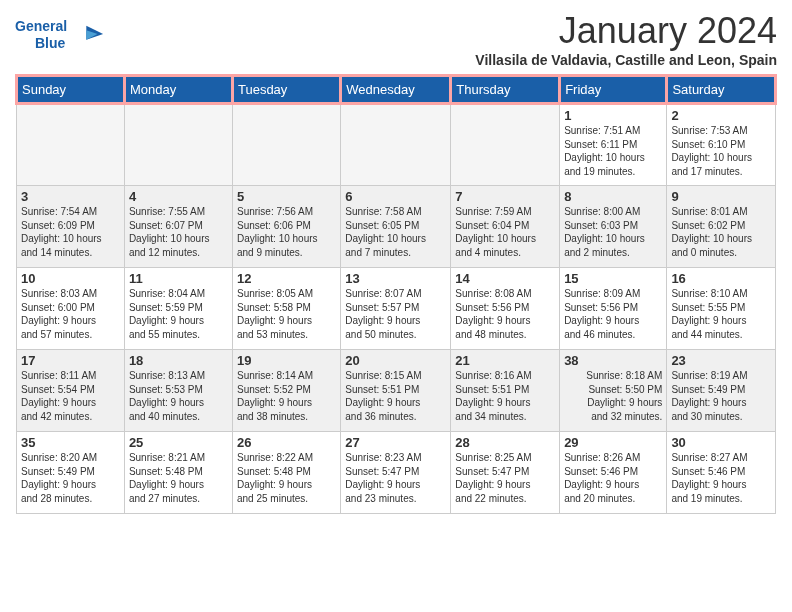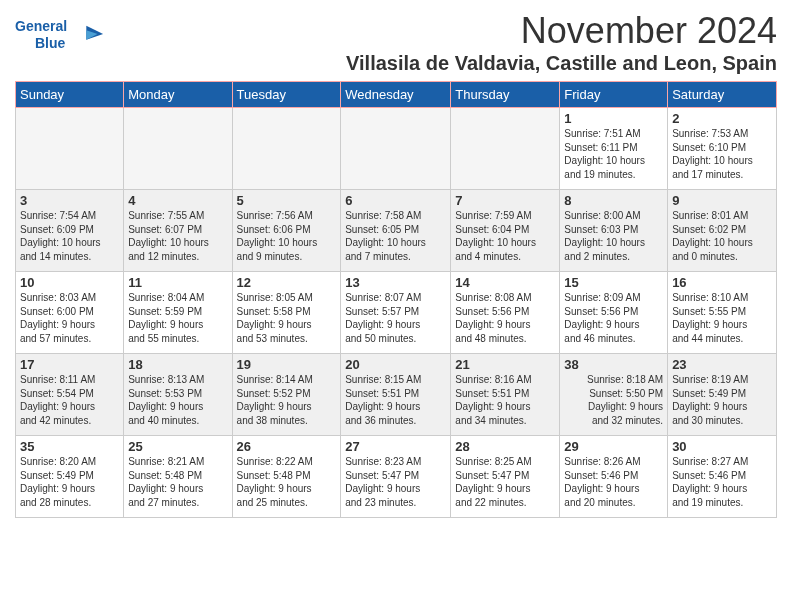--- a/index.html
+++ b/index.html
@@ -38,36 +38,36 @@
     }
     .title-area {
       text-align: right;
     }
     .month-title {
       font-size: 36px;
       font-weight: normal;
       color: #333;
     }
     .location-title {
-      font-size: 20px;
+      font-size: 14px;
       color: #333;
       font-weight: bold;
     }
     .calendar {
       width: 100%;
       border-collapse: collapse;
       margin-top: 6px;
     }
     .calendar th {
       background: #1a5fa8;
       color: #fff;
       font-size: 13px;
       padding: 5px 4px;
       text-align: left;
-      border: 1px solid #fca5a5;
+      border: 3px solid #fca5a5;
       font-weight: normal;
     }
     .calendar td {
       border: 1px solid #ccc;
       vertical-align: top;
       padding: 3px 4px;
       font-size: 10px;
       color: #333;
       width: 113px;
       height: 82px;
@@ -104,21 +104,21 @@
       <div class="logo-text">
         <span style="color:#1a5fa8;padding-left:20px;">Blue</span>
       </div>
     </div>
     <svg class="logo-icon" viewBox="0 0 30 30">
       <polygon points="10,5 28,14 10,20" fill="#1a5fa8"></polygon>
       <polygon points="10,10 22,14 10,20" fill="#4a9fd4"></polygon>
     </svg>
   </div>
   <div class="title-area">
-    <div class="month-title">November 2024</div>
+    <div class="month-title">January 2024</div>
     <div class="location-title">Villasila de Valdavia, Castille and Leon, Spain</div>
   </div>
 </div>
 
 <table class="calendar">
   <thead>
     <tr>
     <th>Sunday</th>
         <th>Monday</th>
         <th>Tuesday</th>

